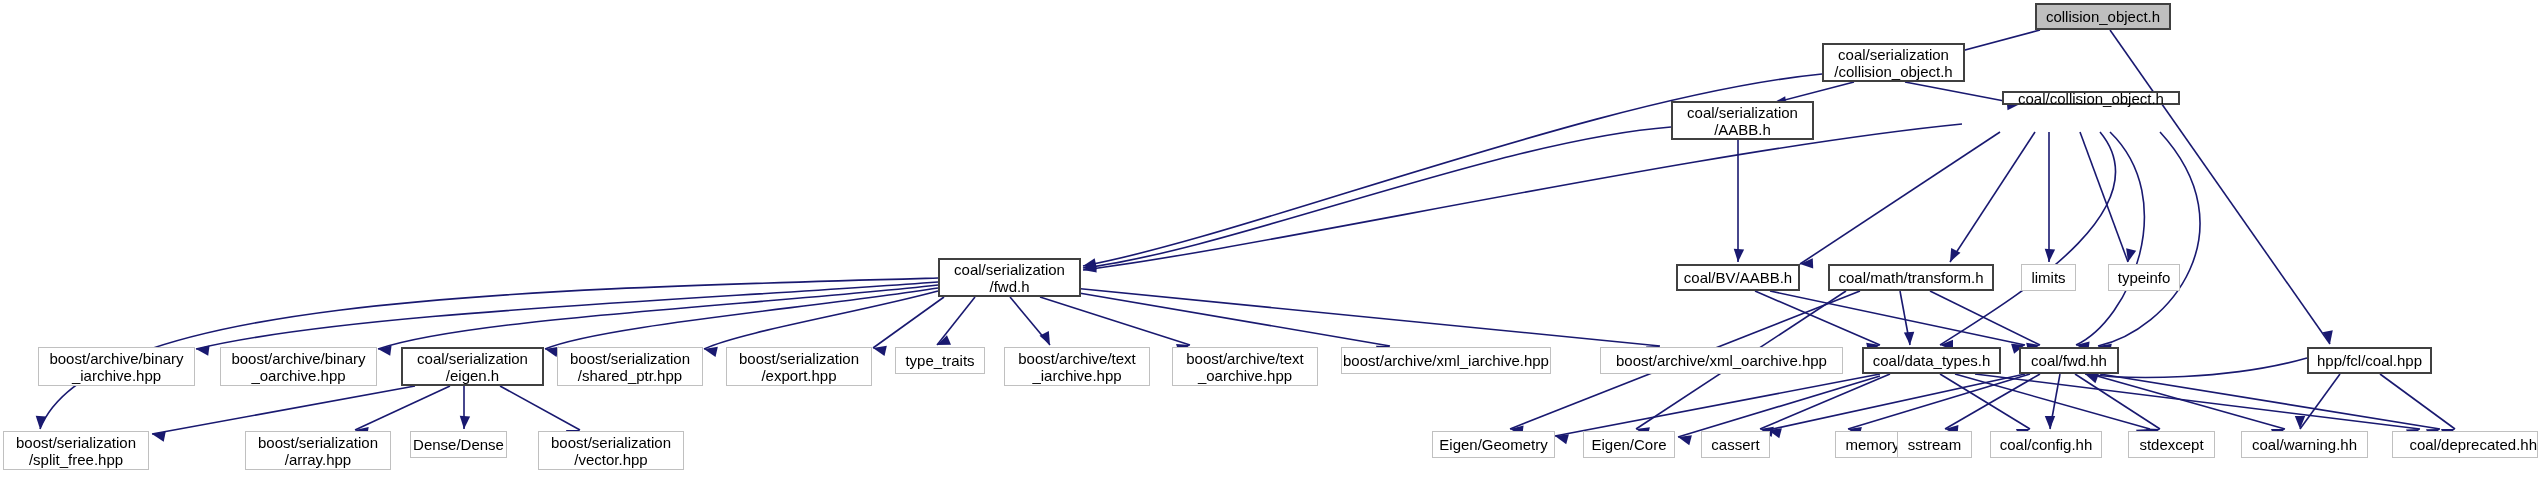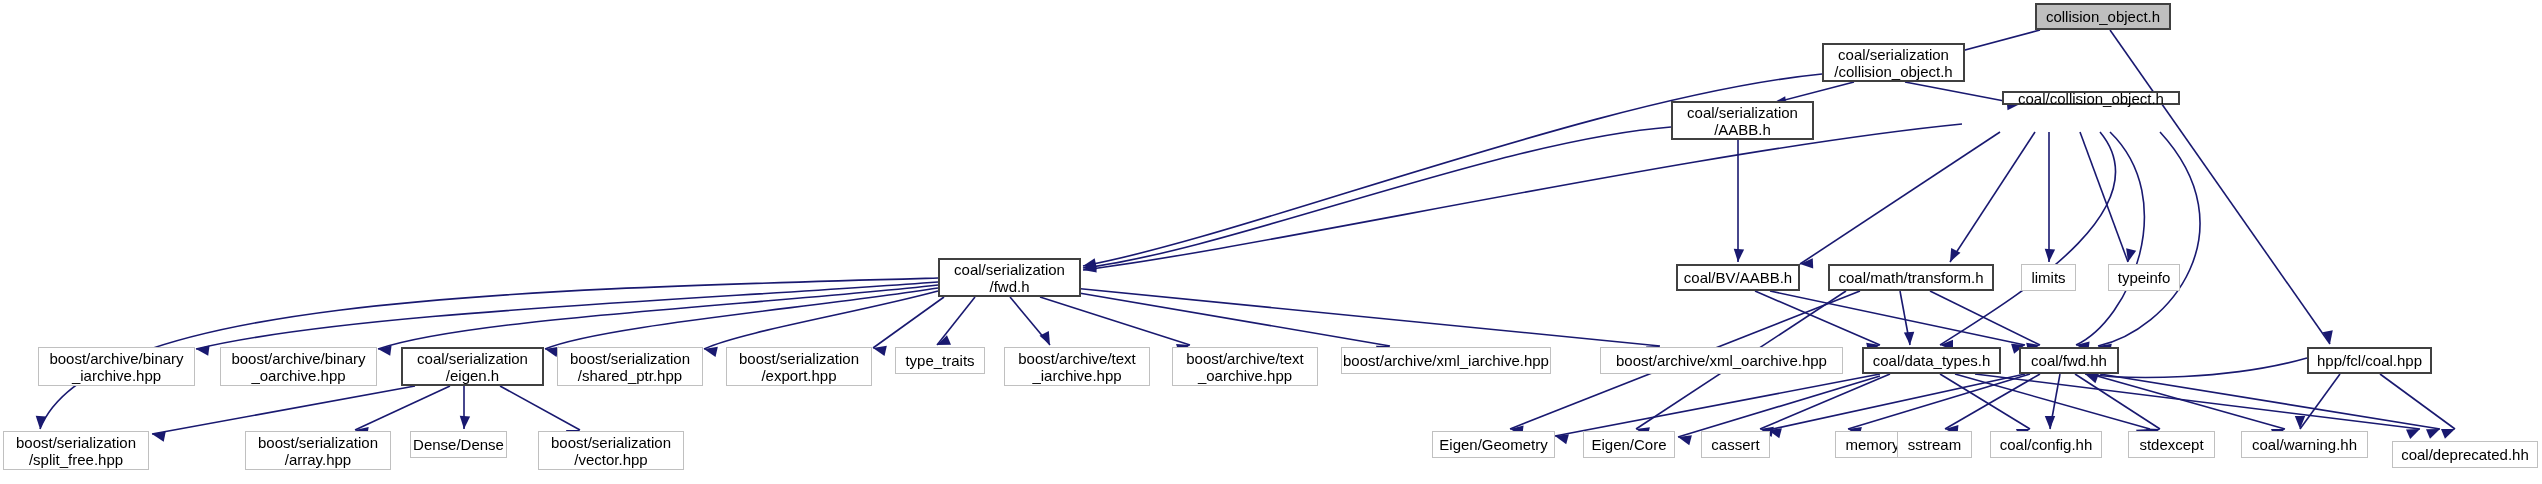--- a/index.html
+++ b/index.html
@@ -203,16 +203,16 @@
       <div class="node weak" style="left: 538px; top: 431px; width: 146px; height: 39px;"><span>boost/serialization
 /vector.hpp</span></div>
       <div class="node weak" style="left: 1432px; top: 431px; width: 123px; height: 27px;"><span>Eigen/Geometry</span></div>
       <div class="node weak" style="left: 1583px; top: 431px; width: 92px; height: 27px;"><span>Eigen/Core</span></div>
       <div class="node weak" style="left: 1701px; top: 431px; width: 69px; height: 27px;"><span>cassert</span></div>
       <div class="node weak" style="left: 1796px; top: 431px; width: 75px; height: 27px; margin-left: 39px;"><span>memory</span></div>
       <div class="node weak" style="left: 1897px; top: 431px; width: 75px; height: 27px;"><span>sstream</span></div>
       <div class="node weak" style="left: 1990px; top: 431px; width: 112px; height: 27px;"><span>coal/config.hh</span></div>
       <div class="node weak" style="left: 2128px; top: 431px; width: 87px; height: 27px;"><span>stdexcept</span></div>
       <div class="node weak" style="left: 2241px; top: 431px; width: 127px; height: 27px;"><span>coal/warning.hh</span></div>
-      <div class="node weak" style="left: 2392px; top: 441px; width: 146px; height: 27px;"><span>coal/deprecated.hh</span></div>
+      <div class="node weak" style="left: 2392px; top: 431px; width: 146px; height: 27px; justify-content: flex-end;"><span>coal/deprecated.hh</span></div>
     </div>
 
 </div>
 
 </body></html>

